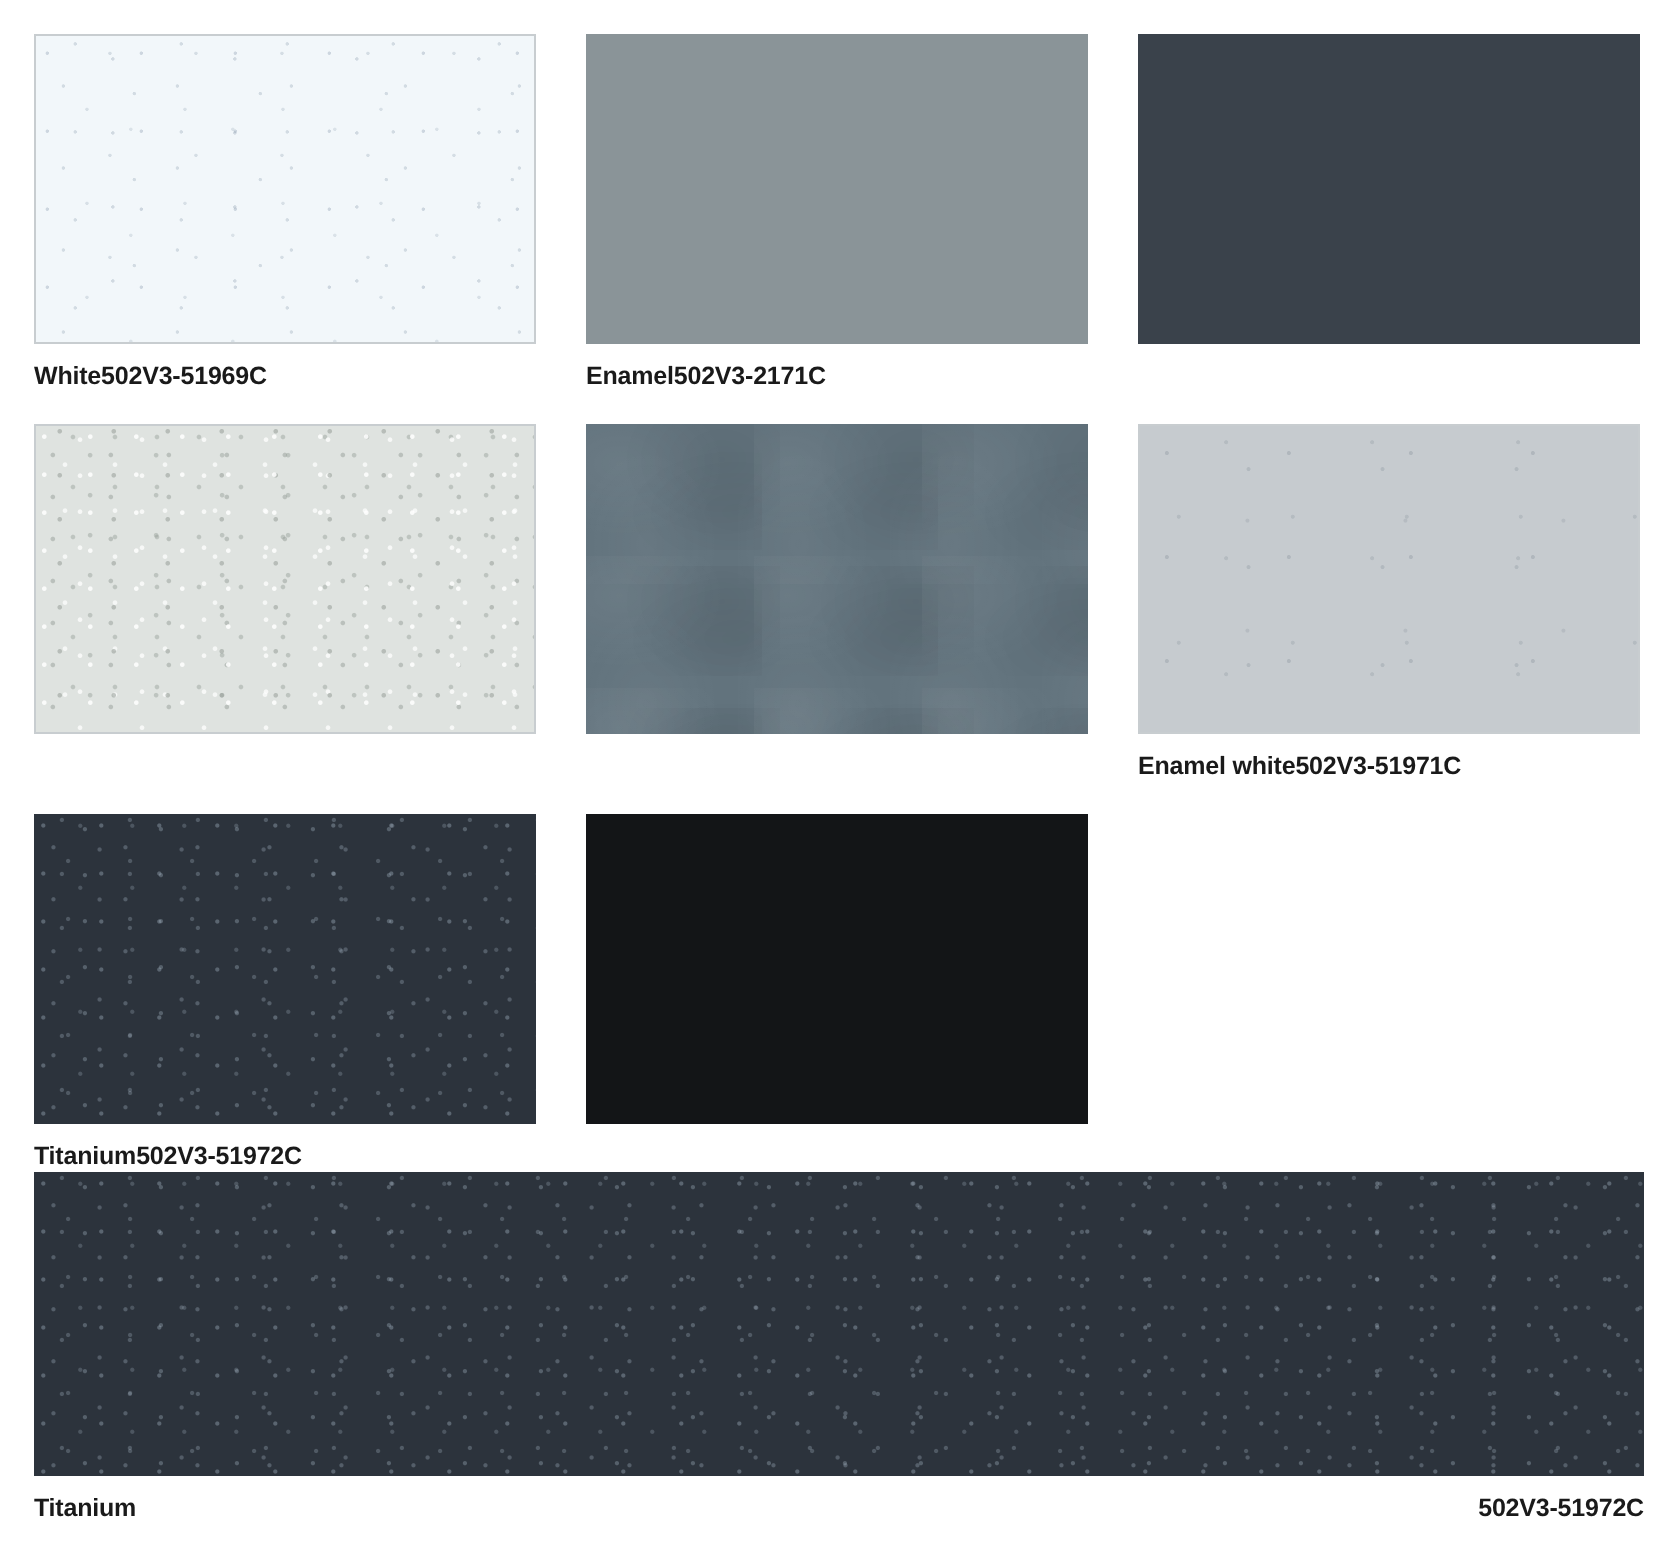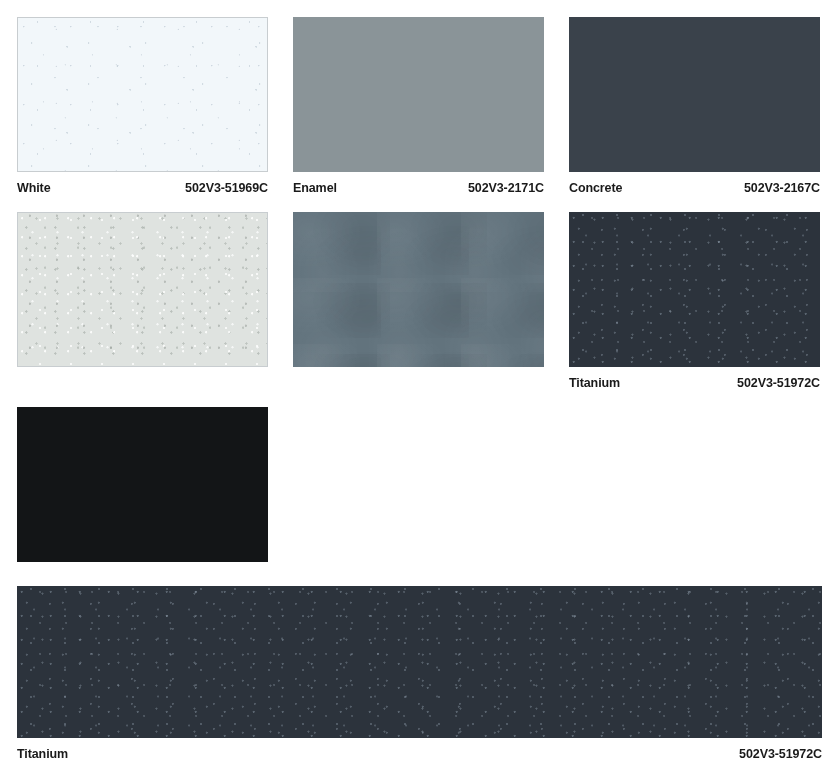--- a/index.html
+++ b/index.html
@@ -106,21 +106,20 @@
       radial-gradient(circle at 34% 72%, rgba(140,150,160,.30) 0.8px, transparent 1.2px),
       radial-gradient(circle at 68% 86%, rgba(140,150,160,.28) 0.8px, transparent 1.2px);
     background-size: 61px 52px, 73px 58px, 67px 49px, 57px 63px, 79px 55px;
   }
   .tex-none { background: none; }
 
   
   .swatch-caption {
     display: flex;
     align-items: baseline;
-    justify-content: space-between;
     padding-top: 9px;
     font-size: 12.5px;
     font-weight: bold;
     color: #1a1a1a;
     letter-spacing: -0.1px;
   }
   .swatch-name { white-space: nowrap; }
   .swatch-code { white-space: nowrap; }
 
   
@@ -171,39 +170,44 @@
       <div class="swatch-caption">
         <span class="swatch-name">Enamel</span>
         <span class="swatch-code">502V3-2171C</span>
       </div>
     </div>
 
     <div class="swatch-cell">
       <div class="swatch-chip" style="background-color:#3a424b;">
         <div class="tex tex-none"></div>
       </div>
-      <div class="swatch-caption">
-        <span class="swatch-name">Concrete</span>
-        <span class="swatch-code">502V3-2167C</span>
-      </div>
     </div>
 
     <div class="swatch-cell">
       <div class="swatch-chip bordered" style="background-color:#dfe3e0;">
         <div class="tex tex-grain"></div>
       </div>
     </div>
 
     <div class="swatch-cell">
       <div class="swatch-chip" style="background-color:#62737d;">
         <div class="tex tex-mottle"></div>
       </div>
     </div>
 
 
+    <div class="swatch-cell">
+      <div class="swatch-chip bordered" style="background-color:#c6cbcf;">
+        <div class="tex tex-sparse"></div>
+      </div>
+      <div class="swatch-caption">
+        <span class="swatch-name">Enamel white</span>
+        <span class="swatch-code">502V3-51971C</span>
+      </div>
+    </div>
 
     <div class="swatch-cell">
       <div class="swatch-chip" style="background-color:#2c333c;">
         <div class="tex tex-metal"></div>
       </div>
       <div class="swatch-caption">
         <span class="swatch-name">Titanium</span>
         <span class="swatch-code">502V3-51972C</span>
       </div>
     </div>

